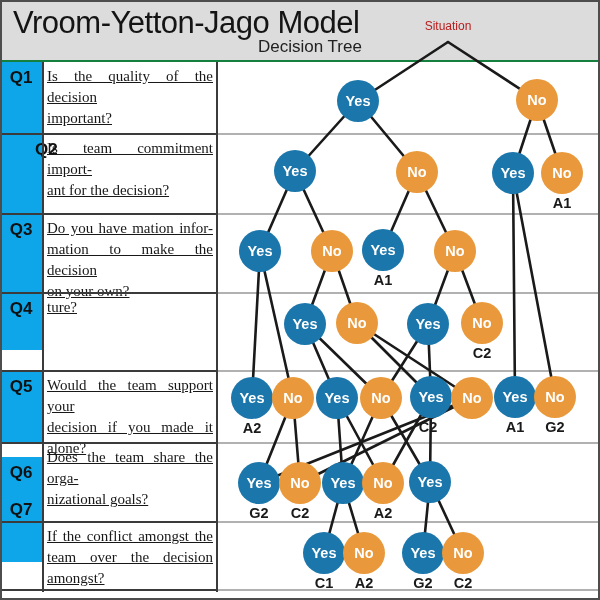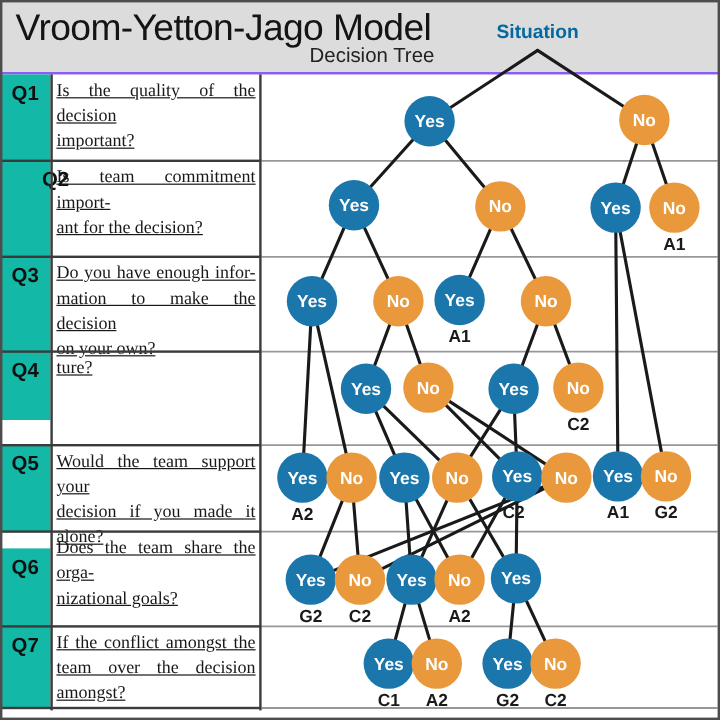--- a/index.html
+++ b/index.html
@@ -1,25 +1,25 @@
 <!DOCTYPE html>
 <html><head>
 <meta charset="utf-8">
 <style>
   html,body{margin:0;padding:0;background:#ffffff;}
   #stage{
     position:relative;width:600px;height:600px;background:#ffffff;
     font-family:"Liberation Sans","DejaVu Sans",sans-serif;overflow:hidden;
   }
   .frame{position:absolute;left:0;top:0;right:0;bottom:0;border:2px solid #4d4d4d;pointer-events:none;z-index:50;}
-  #header{position:absolute;left:0;top:0;width:600px;height:62px;background:#dcdcdc;border-bottom:2px solid #8b5cf6;box-sizing:border-box;z-index:1;}
+  #header{position:absolute;left:0;top:0;width:600px;height:62px;background:#dcdcdc;border-bottom:2px solid #15803d;box-sizing:border-box;z-index:1;}
   #title{position:absolute;left:13px;top:5px;font-size:31px;color:#141414;letter-spacing:-0.5px;white-space:nowrap;}
   #subtitle{position:absolute;left:258px;top:37px;font-size:17px;color:#222;}
-  #situation{position:absolute;left:398px;top:19px;width:100px;text-align:center;font-size:16px;color:#0369a1;font-weight:bold;}
-  .qcell{position:absolute;left:0;width:42px;background:#14b8a6;box-sizing:border-box;z-index:2;}
+  #situation{position:absolute;left:398px;top:19px;width:100px;text-align:center;font-size:12px;color:#b91c1c;}
+  .qcell{position:absolute;left:0;width:42px;background:#0ea5e9;box-sizing:border-box;z-index:2;}
   .qid{display:block;text-align:center;padding-top:6px;font-weight:bold;font-size:17px;color:#111;}
   .qtext{position:absolute;left:47px;width:166px;font-family:"Liberation Serif","DejaVu Serif",serif;
          font-size:15px;line-height:21px;color:#181818;z-index:2;text-decoration:underline;}
   .qline{text-align:justify;text-align-last:justify;}
   .qlast{text-align-last:left;}
   .vline,.hline{position:absolute;background:#3b3b3b;z-index:3;}
   #treesvg{position:absolute;left:0;top:0;z-index:10;pointer-events:none;}
 </style>
 </head>
 <body>
@@ -42,21 +42,21 @@
         <span class="qid">Q2</span>
       </div>
       <div class="qtext" style="top: 138px;">
         <div class="qline">Is team commitment import-</div>
         <div class="qline qlast">ant for the decision?</div>
       </div>
       <div class="qcell" style="top: 214px; height: 79px;">
         <span class="qid">Q3</span>
       </div>
       <div class="qtext" style="top: 218px;">
-        <div class="qline">Do you have enough infor-</div>
+        <div class="qline">Do you have mation infor-</div>
         <div class="qline">mation to make the decision</div>
         <div class="qline qlast">on your own?</div>
       </div>
       <div class="qcell" style="top: 293px; height: 57px;">
         <span class="qid">Q4</span>
       </div>
       <div class="qtext" style="top: 297px;">
         <div class="qline qlast">ture?</div>
       </div>
       <div class="qcell" style="top: 371px; height: 72px;">
@@ -66,21 +66,21 @@
         <div class="qline">Would the team support your</div>
         <div class="qline qlast">decision if you made it alone?</div>
       </div>
       <div class="qcell" style="top: 457px; height: 97px;">
         <span class="qid">Q6</span>
       </div>
       <div class="qtext" style="top: 447px;">
         <div class="qline">Does the team share the orga-</div>
         <div class="qline qlast">nizational goals?</div>
       </div>
-      <div class="qcell" style="top: 522px; height: 68px;">
+      <div class="qcell" style="top: 494px; height: 68px;">
         <span class="qid">Q7</span>
       </div>
       <div class="qtext" style="top: 526px;">
         <div class="qline">If the conflict amongst the</div>
         <div class="qline">team over the decision</div>
         <div class="qline qlast">amongst?</div>
       </div>
     </div>
   <div id="gridlines">
       <div class="vline" style="left: 42px; top: 62px; width: 2px; height: 530px;"></div>

